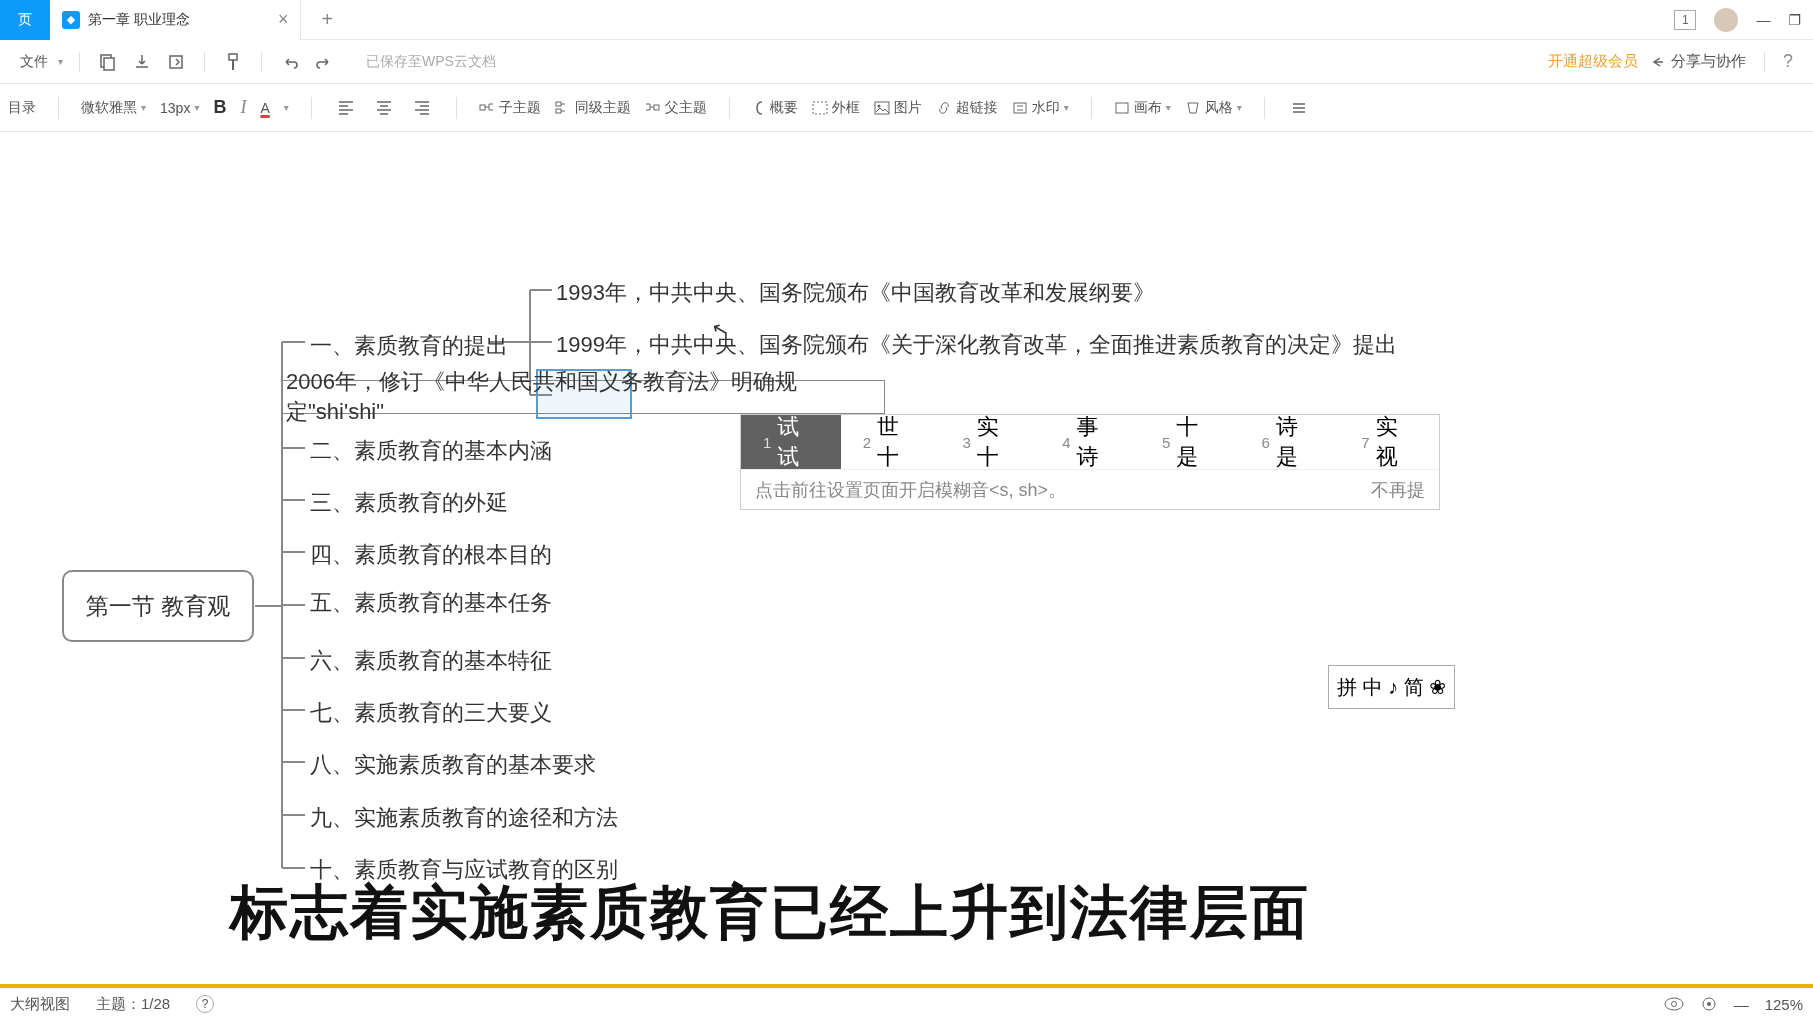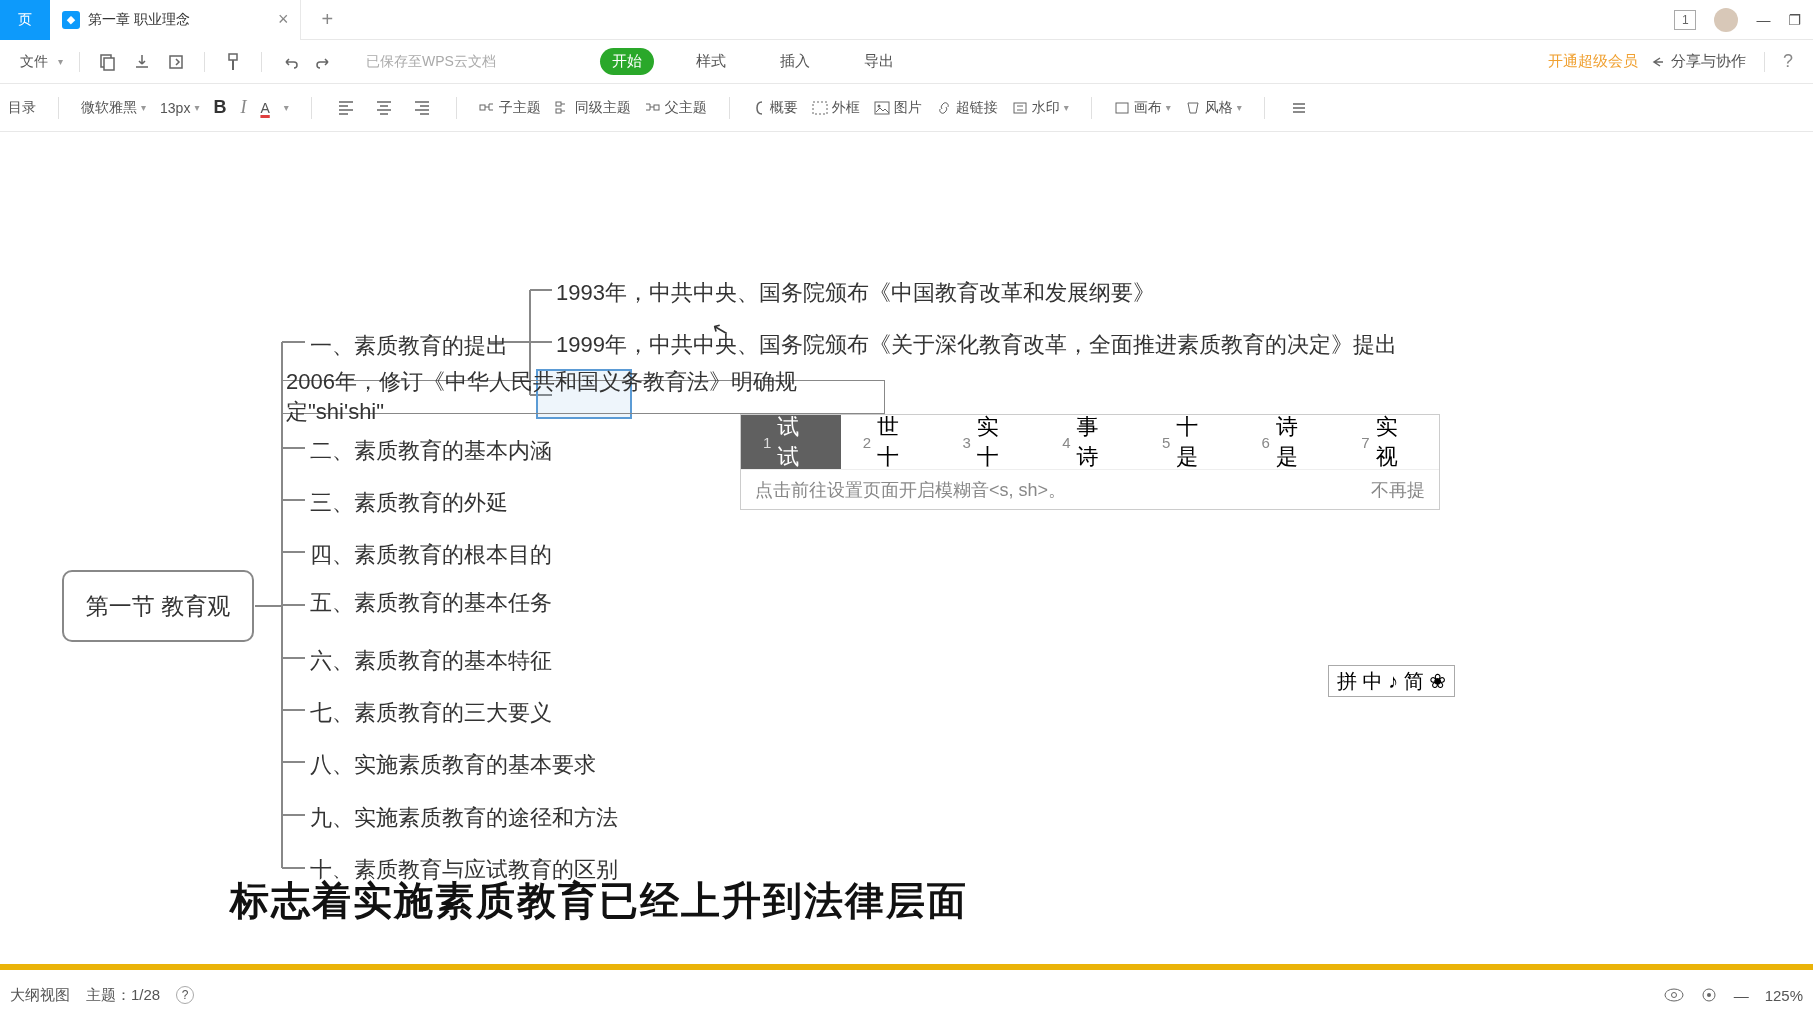--- a/index.html
+++ b/index.html
@@ -71,27 +71,27 @@
 .ime-cand.selected { background: #606060; color: #fff; }
 .ime-num { font-size: 15px; color: #888; }
 .ime-cand.selected .ime-num { color: #ddd; }
 .ime-row2 { height: 40px; display: flex; align-items: center; padding: 0 14px; border-top: 1px solid #eee; font-size: 18px; color: #888; }
 .ime-row2-right { margin-left: auto; }
 
 
 .cursor-arrow { position: absolute; left: 712px; top: 185px; font-size: 20px; transform: rotate(-15deg); color: #333; pointer-events:none; }
 
 
-.ime-status { position: absolute; left: 1328px; top: 533px; height: 32px; border: 1px solid #aaa; background: #fff; display: flex; align-items: center; gap: 8px; padding: 0 8px; font-size: 20px; }
-
-
-.subtitle { position: absolute; left: 230px; top: 742px; font-size: 39px; font-weight: 900; color: #111; -webkit-text-stroke: 6px #fff; paint-order: stroke fill; letter-spacing: 2px; white-space: nowrap; }
-
-
-.statusbar { position: absolute; bottom: 0; left: 0; right: 0; height: 56px; border-top: 6px solid #eab308; display: flex; align-items: center; padding: 0 10px; font-size: 15px; color: #555; gap: 16px; }
+.ime-status { position: absolute; left: 1328px; top: 533px; height: 44px; border: 1px solid #aaa; background: #fff; display: flex; align-items: center; gap: 8px; padding: 0 8px; font-size: 20px; }
+
+
+.subtitle { position: absolute; left: 230px; top: 742px; font-size: 58px; font-weight: 900; color: #111; -webkit-text-stroke: 6px #fff; paint-order: stroke fill; letter-spacing: 2px; white-space: nowrap; }
+
+
+.statusbar { position: absolute; bottom: 0; left: 0; right: 0; height: 36px; border-top: 4px solid #eab308; display: flex; align-items: center; padding: 0 10px; font-size: 15px; color: #555; gap: 26px; }
 .statusbar-right { margin-left: auto; display: flex; align-items: center; gap: 16px; }
 
 
 .lines { position: absolute; top: 0; left: 0; pointer-events: none; }
 svg { display: block; }
 </style>
 </head>
 <body>
 
 <div class="titlebar">
@@ -145,26 +145,20 @@
       <svg width="18" height="18" viewBox="0 0 18 18">
         <path d="M5 9H13a3 3 0 0 1 0 6M5 9l3-3M5 9l3 3" fill="none" stroke="#666" stroke-width="1.5"></path>
       </svg>
     </span>
   <span class="tb-icon">
       <svg width="18" height="18" viewBox="0 0 18 18">
         <path d="M13 9H5a3 3 0 0 0 0 6M13 9l-3-3M13 9l-3 3" fill="none" stroke="#666" stroke-width="1.5"></path>
       </svg>
     </span>
   <span class="cloud-status">已保存至WPS云文档</span>
-  <div class="menu-tabs">
-    <span class="menu-tab active">开始</span>
-    <span class="menu-tab">样式</span>
-    <span class="menu-tab">插入</span>
-    <span class="menu-tab">导出</span>
-  </div>
   <div class="toolbar1-right">
     <span class="vip-link">开通超级会员</span>
     <span class="share-link">
         <svg width="16" height="16" viewBox="0 0 16 16">
           <path d="M10 4l-6 4 6 4M4 8h9" fill="none" stroke="#666" stroke-width="1.5"></path>
         </svg>
         <span>分享与协作</span>
       </span>
     <span class="tb-sep"></span>
     <span class="help-icon">?</span>

